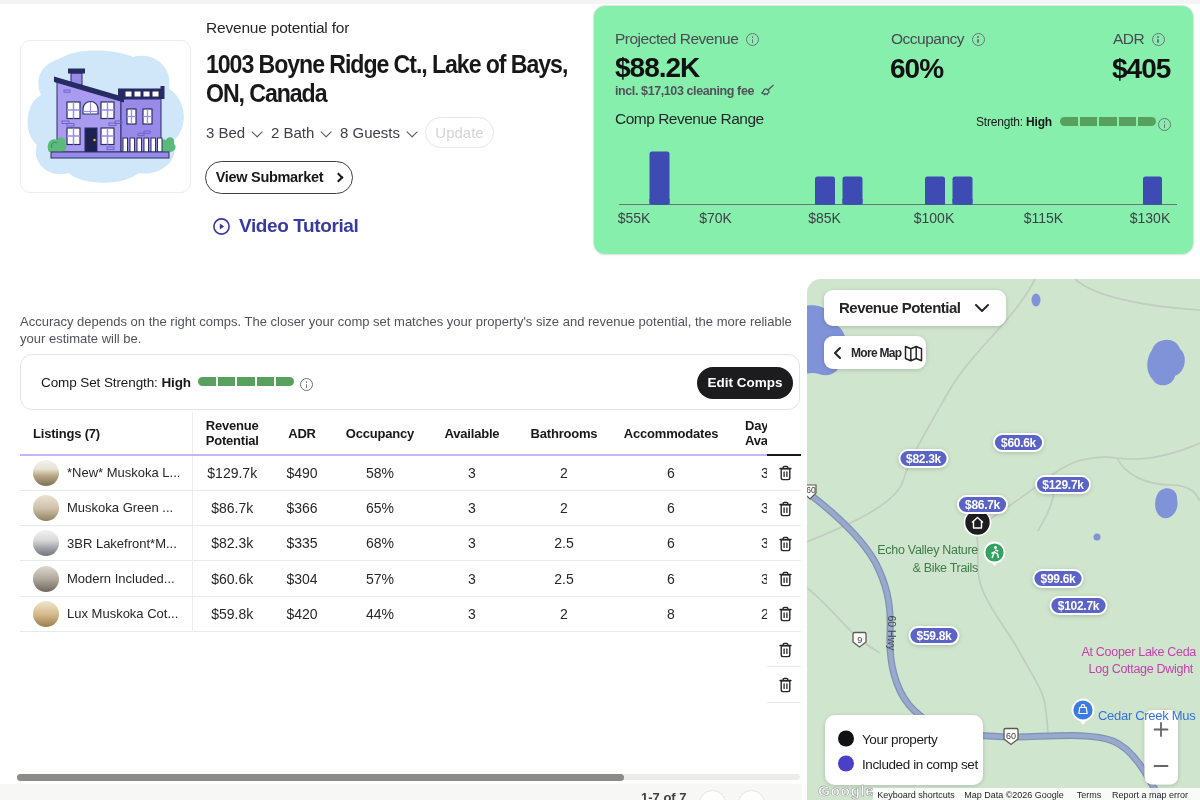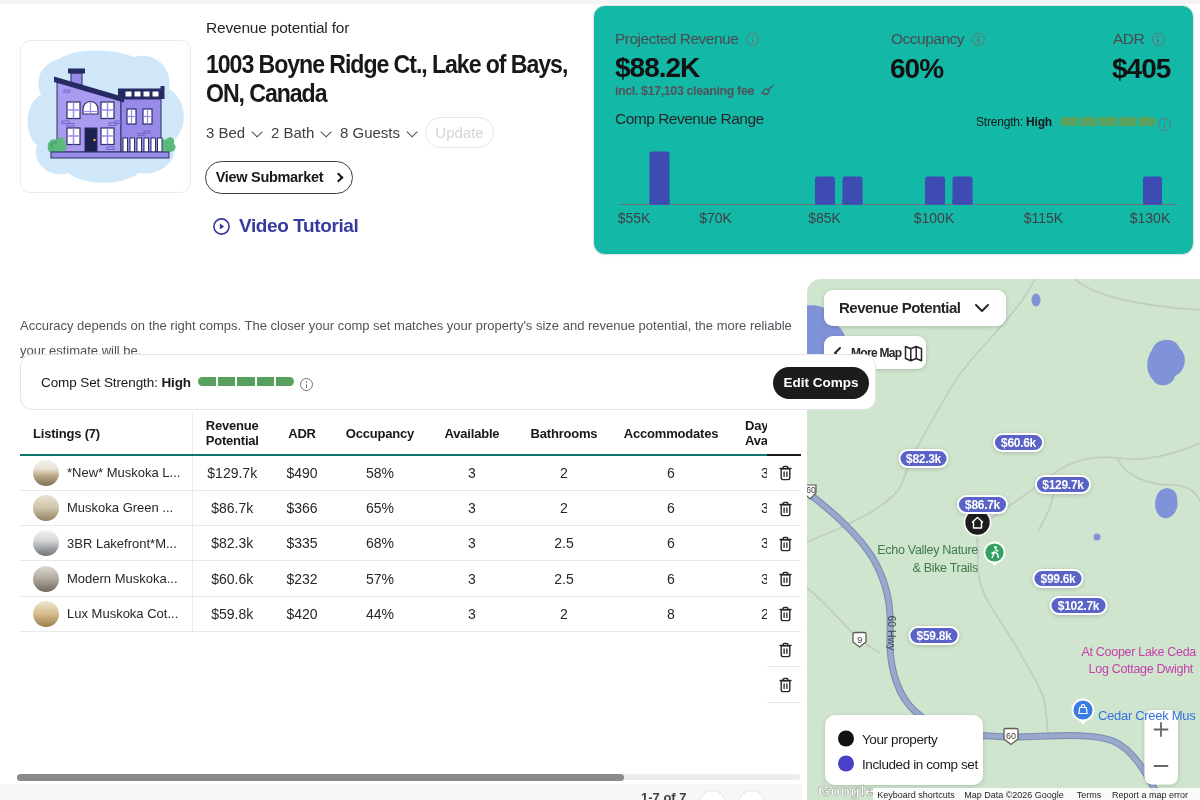--- a/index.html
+++ b/index.html
@@ -16,42 +16,42 @@
 #bedrow { left:0; top:124px; font-size:15px; color:#3f3f46; }
 #bedrow span.item { position:absolute; white-space:nowrap; }
 .chev { display:inline-block; width:8px; height:8px; border-right:1.7px solid #52525b; border-bottom:1.7px solid #52525b; transform:rotate(45deg) translateY(-3px); margin-left:6px; }
 #updatebtn { left:425px; top:117px; width:69px; height:31px; border:1px solid #e7e7e9; border-radius:16px; color:#d4d4d8; font-size:15px; text-align:center; line-height:29px; }
 #viewsub { left:205px; top:161px; width:148px; height:33px; border:1.5px solid #3f3f46; border-radius:17px; font-size:14.5px; letter-spacing:-0.3px; font-weight:bold; color:#18181b; line-height:30px; text-align:center; }
 #viewsub .arr { display:inline-block; width:7px; height:7px; border-right:2px solid #18181b; border-top:2px solid #18181b; transform:rotate(45deg); margin-left:12px; margin-bottom:1px; }
 #vidtut { left:213px; top:215px; color:#393a9e; font-size:19px; letter-spacing:-0.4px; font-weight:bold; }
 #vidtut svg { vertical-align:-3px; margin-right:9px; }
 
 
-#statcard { left:593px; top:5px; width:601px; height:250px; background:#14b8a6; border:1px solid #e4e4e7; border-radius:12px; box-shadow:0 1px 2px rgba(0,0,0,0.04); }
+#statcard { left:593px; top:5px; width:601px; height:250px; background:#86efac; border:1px solid #e4e4e7; border-radius:12px; box-shadow:0 1px 2px rgba(0,0,0,0.04); }
 .statlabel { font-size:15.5px; letter-spacing:-0.5px; color:#4a4a50; }
 .statval { font-size:28px; font-weight:bold; color:#111113; letter-spacing:-1px; }
 .info { display:inline-block; width:13px; height:13px; border:1.3px solid #71717a; border-radius:50%; position:relative; vertical-align:-2px; }
 .info:before { content:""; position:absolute; left:4.6px; top:2px; width:1.6px; height:1.6px; background:#71717a; border-radius:50%; }
 .info:after { content:""; position:absolute; left:4.6px; top:4.6px; width:1.6px; height:4.4px; background:#71717a; border-radius:1px; }
 #cleanfee { left:21px; top:78px; font-size:12.5px; letter-spacing:-0.4px; font-weight:bold; color:#52525b; }
 .sgreen { display:inline-block; height:9px; background:#58a05e; margin-right:2px; }
 
 
 #comphead { left:20px; top:278px; font-size:22px; font-weight:bold; letter-spacing:-0.5px; }
-#comppara { left:20px; top:313px; width:780px; font-size:13px; line-height:25px; color:#52525b; }
-#strengthcard { left:20px; top:354px; width:856px; height:56px; border:1px solid #e4e4e7; border-radius:12px; background:#fff; }
+#comppara { left:20px; top:313px; width:780px; font-size:13px; line-height:17px; color:#52525b; }
+#strengthcard { left:20px; top:354px; width:780px; height:56px; border:1px solid #e4e4e7; border-radius:12px; background:#fff; }
 #strengthcard .lbl { position:absolute; left:20px; top:20px; font-size:13.5px; letter-spacing:-0.1px; color:#18181b; }
 #editcomps { position:absolute; right:6px; top:12px; width:96px; height:32px; background:#1c1c1f; color:#fff; border-radius:16px; font-size:13.5px; font-weight:bold; line-height:32px; text-align:center; }
 
 
 #tablewrap { left:20px; top:412px; width:780px; }
 table { border-collapse:collapse; width:780px; table-layout:fixed; font-size:13.5px; color:#27272a; }
 th { font-size:13px; letter-spacing:-0.2px; font-weight:bold; color:#18181b; padding:0; vertical-align:middle; }
 thead tr { height:43px; }
-thead { border-bottom:2px solid #0f766e; }
+thead { border-bottom:2px solid #c4b5fd; }
 tbody tr { height:35.3px; border-bottom:1px solid #e9e9eb; }
 td { text-align:center; font-size:14px; }
 .namecell { text-align:left; white-space:nowrap; overflow:hidden; }
 .thumb { width:26px; height:26px; border-radius:50%; display:inline-block; vertical-align:middle; margin-right:8px; }
 .tname { display:inline-block; vertical-align:middle; max-width:124px; overflow:hidden; white-space:nowrap; font-size:13px; }
 #hscroll { left:17px; top:774px; width:783px; height:6px; background:#ececea; border-radius:3px; }
 #hthumb { left:17px; top:773.5px; width:607px; height:7px; background:#8a8a88; border-radius:4px; }
 #pagerow { left:641px; top:790px; width:180px; height:14px; font-size:13px; font-weight:bold; color:#3f3f46; }
 .pgbtn { position:absolute; top:0px; width:27px; height:27px; border:1px solid #e4e4e7; border-radius:50%; background:#fff; color:#a1a1aa; text-align:center; line-height:25px; font-size:13px; }
 
@@ -385,23 +385,23 @@
             <td class="namecell" style="padding-left:13px; border-right:1px solid #ececee;"><span class="thumb" style="background:linear-gradient(180deg,#f2f2f2 0%,#d8d8d8 40%,#9fa3a8 70%,#70757c 100%);"></span><span class="tname">3BR Lakefront*M...</span></td>
             <td>$82.3k</td>
             <td>$335</td>
             <td>68%</td>
             <td>3</td>
             <td>2.5</td>
             <td>6</td>
             <td style="text-align:left; padding-left:31px;">3</td>
           </tr>
 <tr>
-            <td class="namecell" style="padding-left:13px; border-right:1px solid #ececee;"><span class="thumb" style="background:linear-gradient(180deg,#ddd8d0 0%,#b0a89c 50%,#6e675d 100%);"></span><span class="tname">Modern Muskoka...</span></td>
+            <td class="namecell" style="padding-left:13px; border-right:1px solid #ececee;"><span class="thumb" style="background:linear-gradient(180deg,#ddd8d0 0%,#b0a89c 50%,#6e675d 100%);"></span><span class="tname">Modern Included...</span></td>
             <td>$60.6k</td>
-            <td>$232</td>
+            <td>$304</td>
             <td>57%</td>
             <td>3</td>
             <td>2.5</td>
             <td>6</td>
             <td style="text-align:left; padding-left:31px;">3</td>
           </tr>
 <tr>
             <td class="namecell" style="padding-left:13px; border-right:1px solid #ececee;"><span class="thumb" style="background:linear-gradient(180deg,#efe6cf 0%,#d6bb8d 50%,#9c7e4e 100%);"></span><span class="tname">Lux Muskoka Cot...</span></td>
             <td>$59.8k</td>
             <td>$420</td>

